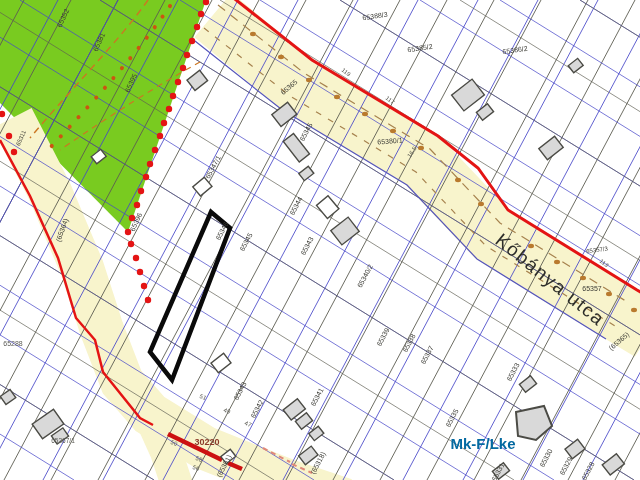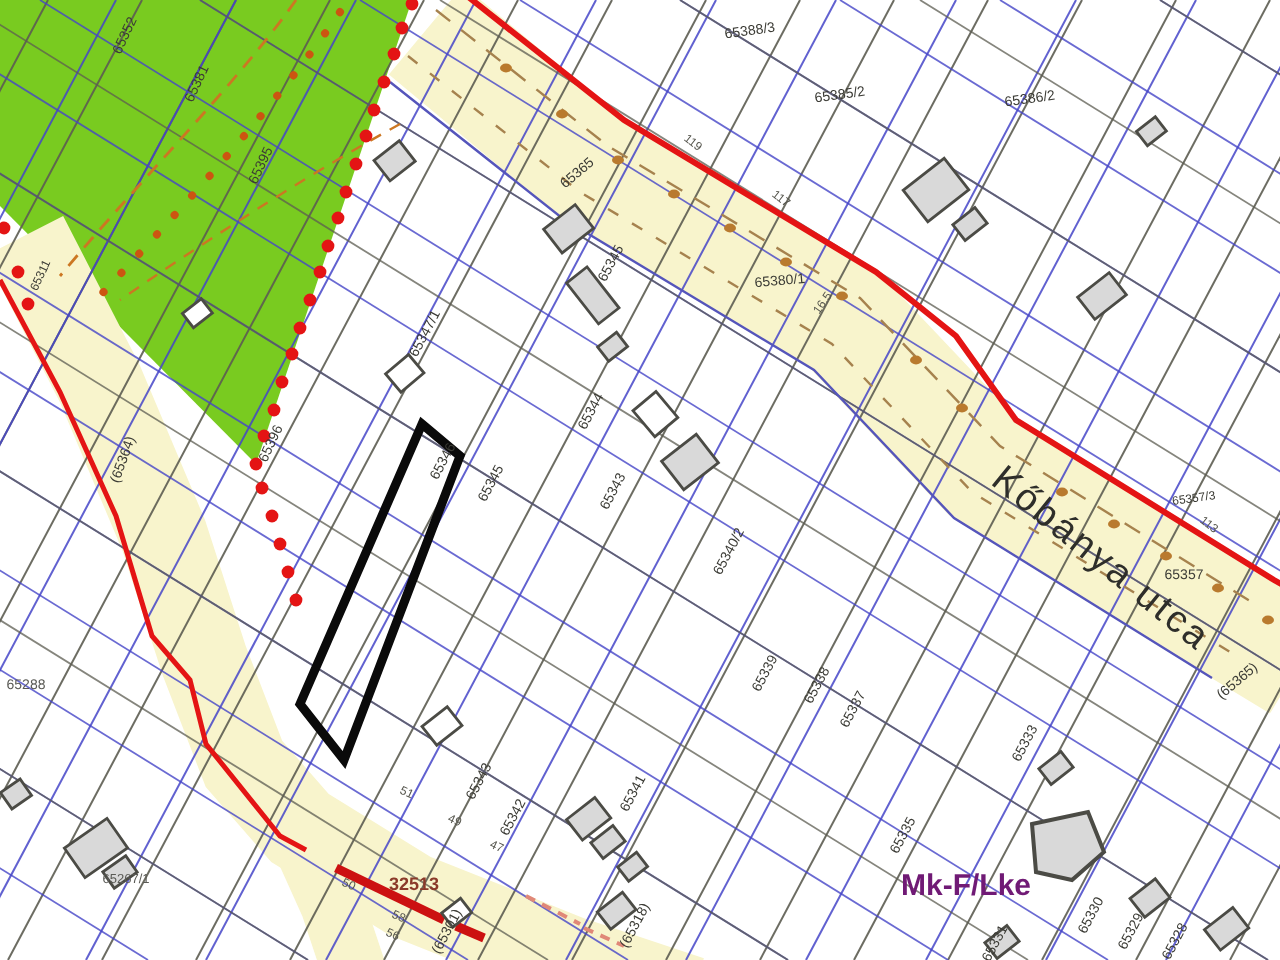--- a/index.html
+++ b/index.html
@@ -9,21 +9,21 @@
   #labels-layer{position:absolute;left:0;top:0;width:640px;height:480px;pointer-events:none;}
   .lbl{position:absolute;font-size:7px;color:#3b3b35;white-space:nowrap;
        transform:translate(-50%,-50%) rotate(0deg);letter-spacing:0px;}
   .lbl.red{color:#8b3a2a;font-weight:bold;}
   .lbl.gray{color:#5a5a55;}
   .hn{position:absolute;font-size:6px;color:#55554d;white-space:nowrap;
       transform:translate(-50%,-50%);}
   #street-name{position:absolute;left:550px;top:280px;font-size:19px;color:#2e2e2a;
       letter-spacing:1.5px;transform:translate(-50%,-50%) rotate(39deg);white-space:nowrap;}
   #zone-code{position:absolute;left:483px;top:443px;font-size:15px;font-weight:bold;
-      color:#701a75;transform:translate(-50%,-50%);white-space:nowrap;}
+      color:#0369a1;transform:translate(-50%,-50%);white-space:nowrap;}
 </style>
 </head>
 <body>
 
 <div id="stage">
   <svg id="mapsvg" width="640" height="480" viewBox="0 0 640 480">
 
     <g>
       <polygon points="0,0 206,0 128,232 0,103" fill="#79cb20" stroke="none"></polygon>
     </g>
@@ -244,21 +244,21 @@
       <span class="lbl" style="left: 409px; top: 343px; font-size: 7px; transform: translate(-50%, -50%) rotate(-62deg);">65338</span>
       <span class="lbl" style="left: 427px; top: 355px; font-size: 7px; transform: translate(-50%, -50%) rotate(-62deg);">65337</span>
       <span class="lbl" style="left: 452px; top: 418px; font-size: 7px; transform: translate(-50%, -50%) rotate(-62deg);">65335</span>
       <span class="lbl" style="left: 513px; top: 372px; font-size: 7px; transform: translate(-50%, -50%) rotate(-62deg);">65333</span>
       <span class="lbl" style="left: 498px; top: 472px; font-size: 7px; transform: translate(-50%, -50%) rotate(-62deg);">65331</span>
       <span class="lbl" style="left: 546px; top: 458px; font-size: 7px; transform: translate(-50%, -50%) rotate(-62deg);">65330</span>
       <span class="lbl" style="left: 566px; top: 466px; font-size: 7px; transform: translate(-50%, -50%) rotate(-62deg);">65329</span>
       <span class="lbl" style="left: 588px; top: 471px; font-size: 7px; transform: translate(-50%, -50%) rotate(-62deg);">65328</span>
       <span class="lbl" style="left: 224px; top: 466px; font-size: 7px; transform: translate(-50%, -50%) rotate(-62deg);">(65301)</span>
       <span class="lbl" style="left: 318px; top: 463px; font-size: 7px; transform: translate(-50%, -50%) rotate(-62deg);">(65318)</span>
-      <span class="lbl red" style="left: 207px; top: 442px; font-size: 9px; transform: translate(-50%, -50%) rotate(0deg);">32513</span>
+      <span class="lbl red" style="left: 207px; top: 442px; font-size: 9px; transform: translate(-50%, -50%) rotate(0deg);">30220</span>
       <span class="lbl gray" style="left: 13px; top: 343px; font-size: 7px; transform: translate(-50%, -50%) rotate(0deg);">65288</span>
       <span class="lbl gray" style="left: 63px; top: 440px; font-size: 6.5px; transform: translate(-50%, -50%) rotate(0deg);">65267/1</span>
       <span class="hn" style="left: 346px; top: 72px; font-size: 6px; transform: translate(-50%, -50%) rotate(38deg);">119</span>
       <span class="hn" style="left: 390px; top: 100px; font-size: 6px; transform: translate(-50%, -50%) rotate(38deg);">117</span>
       <span class="hn" style="left: 604px; top: 263px; font-size: 6px; transform: translate(-50%, -50%) rotate(38deg);">113</span>
       <span class="hn" style="left: 412px; top: 152px; font-size: 6px; transform: translate(-50%, -50%) rotate(-55deg);">16.5</span>
       <span class="hn" style="left: 203px; top: 397px; font-size: 6px; transform: translate(-50%, -50%) rotate(25deg);">51</span>
       <span class="hn" style="left: 227px; top: 411px; font-size: 6px; transform: translate(-50%, -50%) rotate(25deg);">49</span>
       <span class="hn" style="left: 248px; top: 424px; font-size: 6px; transform: translate(-50%, -50%) rotate(25deg);">47</span>
       <span class="hn" style="left: 174px; top: 443px; font-size: 6px; transform: translate(-50%, -50%) rotate(25deg);">50</span>

